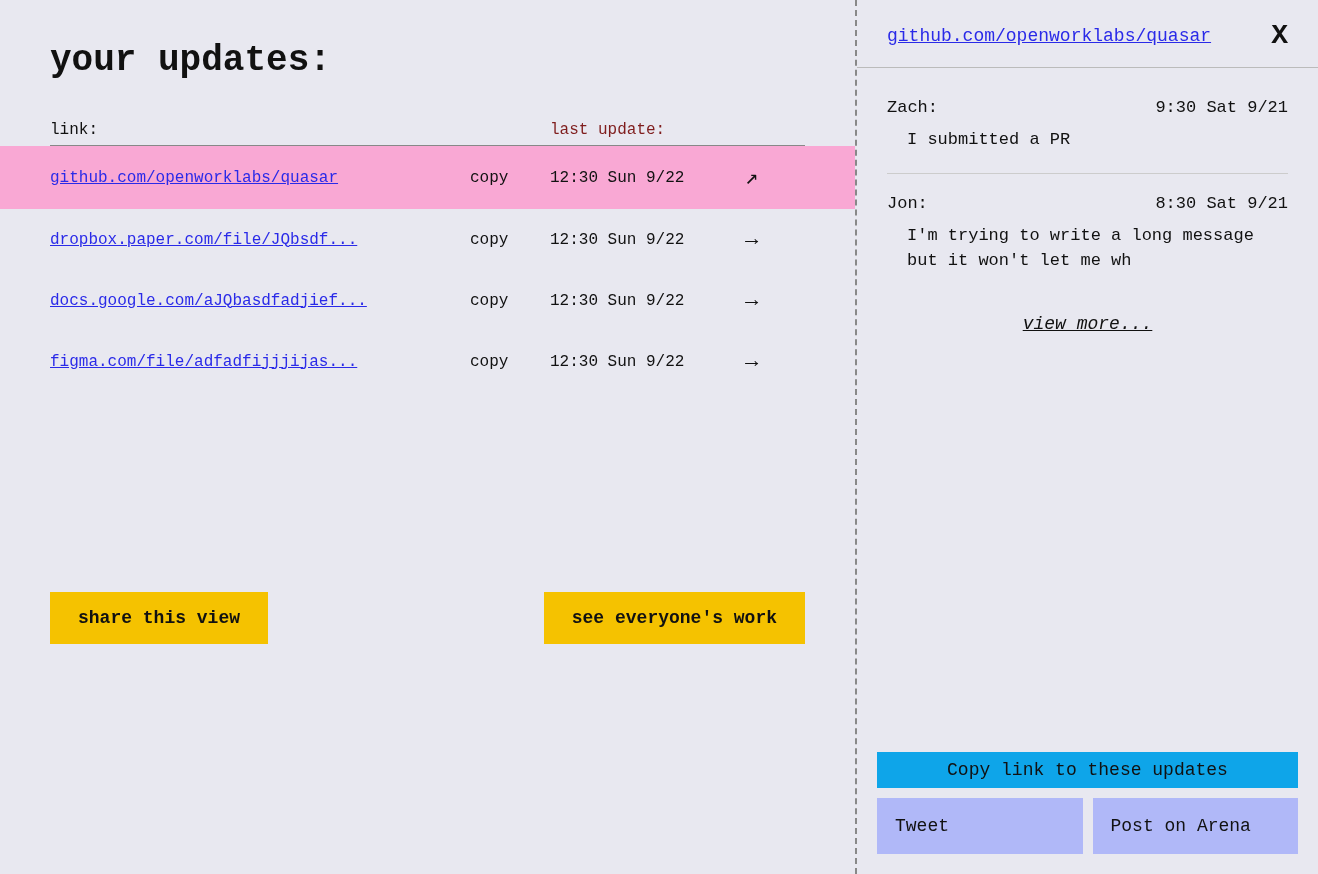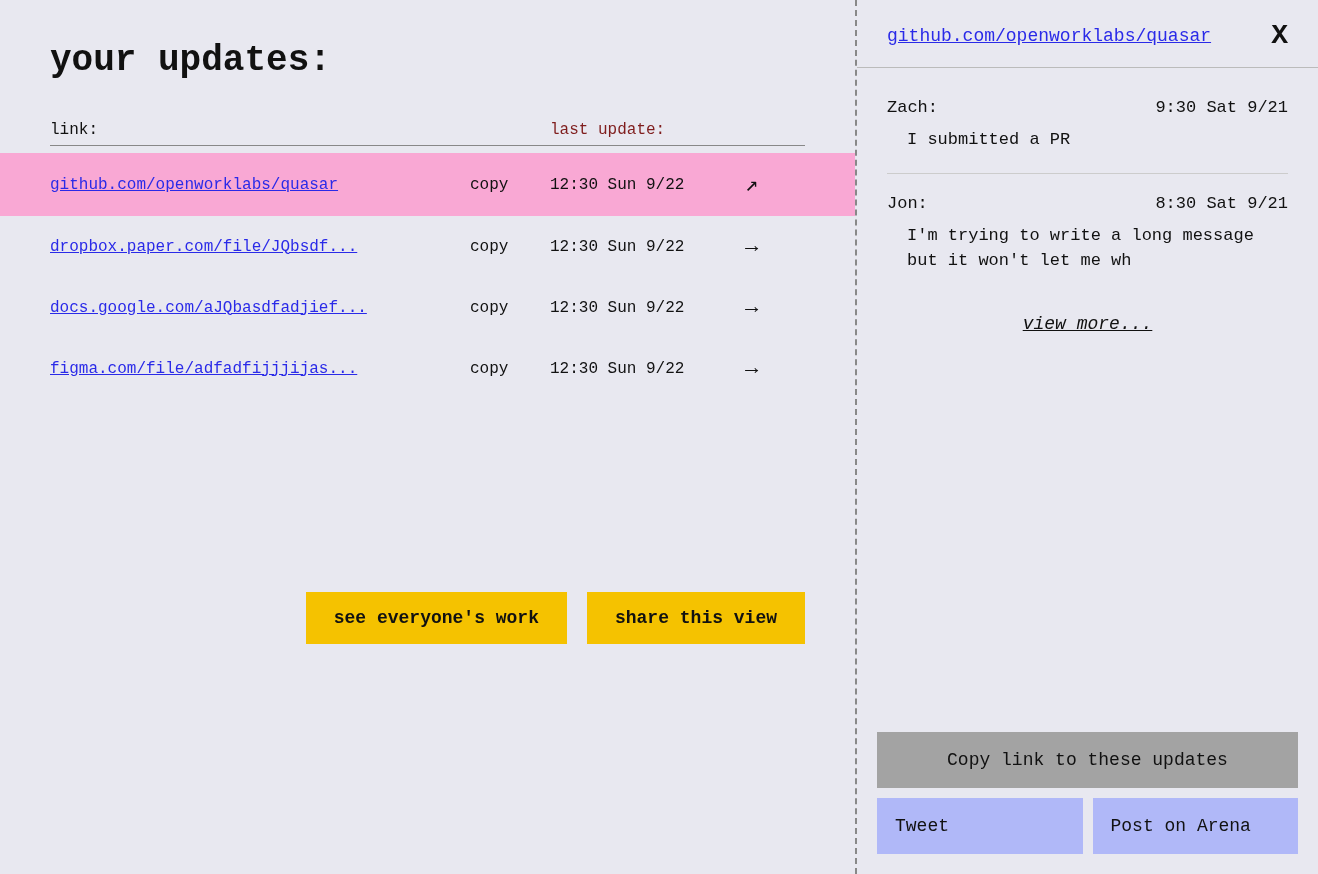--- a/index.html
+++ b/index.html
@@ -36,21 +36,21 @@
       margin-bottom: 40px;
       letter-spacing: 0;
     }
 
     .table-header {
       display: flex;
       flex-direction: row;
       align-items: center;
       padding-bottom: 6px;
       border-bottom: 1px solid #888;
-      margin-bottom: 7px;
+      margin-bottom: 0;
     }
 
     .col-link-header {
       flex: 0 0 420px;
       font-size: 16px;
       color: #111;
     }
 
     .col-copy-header {
       flex: 0 0 80px;
@@ -229,26 +229,26 @@
     }
 
     .right-bottom {
       padding: 16px 20px 20px 20px;
       display: flex;
       flex-direction: column;
       gap: 10px;
     }
 
     .btn-blue-full {
-      background-color: #a3a3a3;
+      background-color: #0ea5e9;
       color: #111;
       border: none;
       font-family: 'Courier New', Courier, monospace;
       font-size: 18px;
-      padding: 18px;
+      padding: 8px;
       cursor: pointer;
       width: 100%;
       text-align: center;
     }
 
     .btn-row {
       display: flex;
       flex-direction: row;
       gap: 10px;
     }
@@ -301,22 +301,22 @@
         <div class="table-row">
       <div class="col-link">figma.com/file/adfadfijjjijas...</div>
       <div class="col-copy">copy</div>
       <div class="col-date">12:30 Sun 9/22</div>
       <div class="col-arrow">→</div>
     </div>
       </div>
   </div>
 
   <div class="bottom-bar-left">
+    <button class="btn-yellow">share this view</button>
     <button class="btn-yellow btn-yellow-right">see everyone's work</button>
-    <button class="btn-yellow">share this view</button>
   </div>
 </div>
 
 <div class="divider"></div>
 
 <div class="right-panel">
   <div class="right-header">
     <a class="right-header-link">github.com/openworklabs/quasar</a>
     <button class="close-btn">X</button>
   </div>

